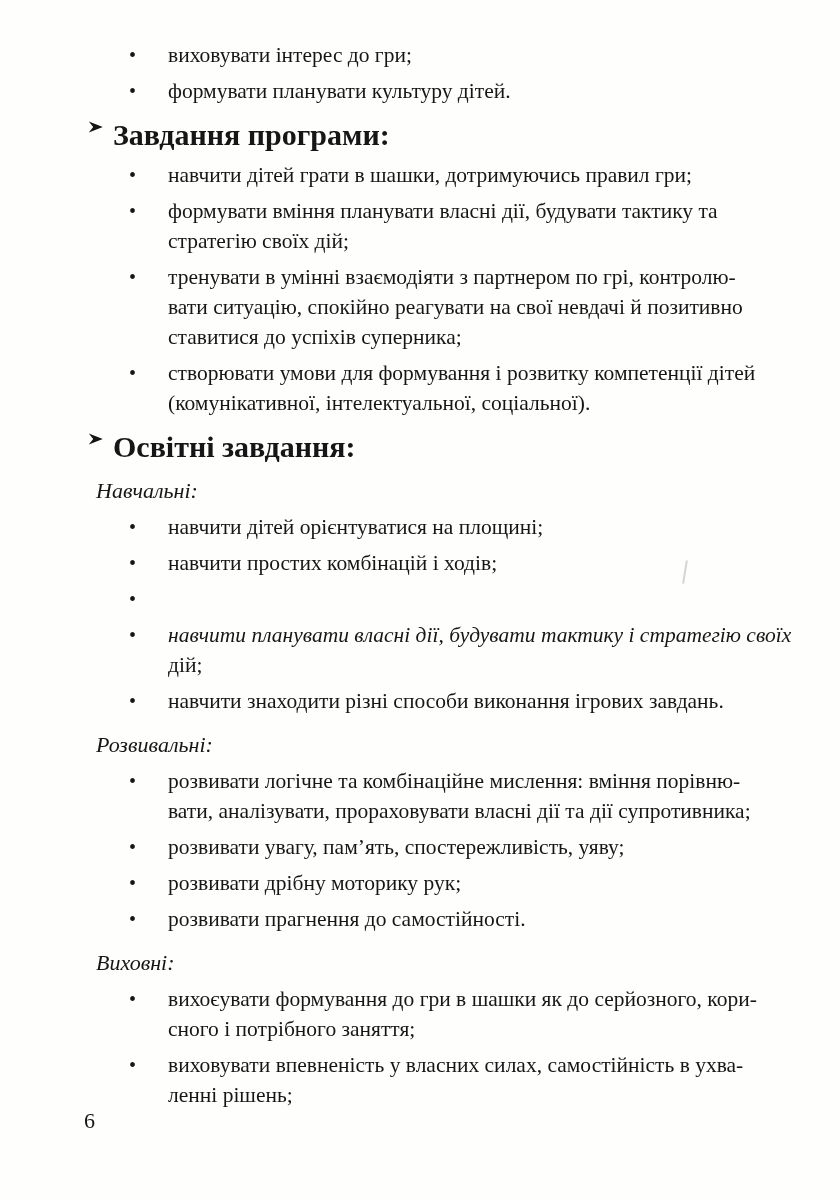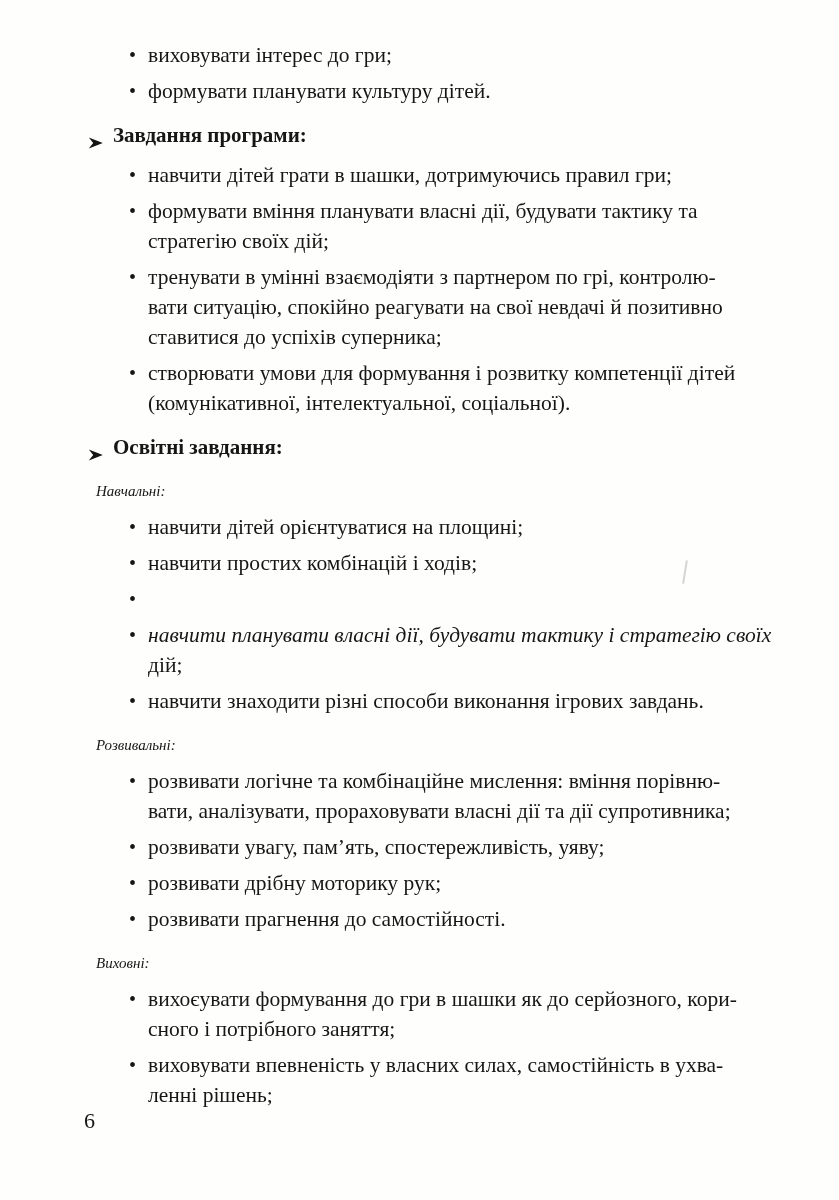--- a/index.html
+++ b/index.html
@@ -13,31 +13,31 @@
     color: #161616;
   }
   .content {
     position: absolute;
     left: 0;
     top: 40px;
     right: 0;
   }
   .section-header {
     display: flex;
-    align-items: flex-end;
+    align-items: flex-start;
     gap: 9px;
     margin: 14px 0 10px 88px;
-    font-size: 21px;
+    font-size: 30px;
     font-weight: 700;
     line-height: 30px;
   }
   .marker-icon { display: inline-flex; align-items: center; }
   .subheading {
     margin: 14px 0 6px 96px;
-    font-size: 15px;
+    font-size: 22px;
     font-style: italic;
     line-height: 30px;
   }
   .bullet-list { margin: 0; }
   .list-item {
     display: flex;
     align-items: flex-start;
     margin: 0 0 6px 0;
     padding-left: 129px;
   }
@@ -48,20 +48,21 @@
   }
   .item-lines {
     width: 650px;
     overflow: hidden;
   }
   .text-line {
     font-size: 21.5px;
     line-height: 30px;
     white-space: nowrap;
     transform-origin: 0 50%;
+    margin-left: 20px;
   }
   .page-number {
     position: absolute;
     left: 84px;
     top: 1108px;
     font-size: 22px;
     line-height: 26px;
   }
   .scan-artifact {
     position: absolute;

